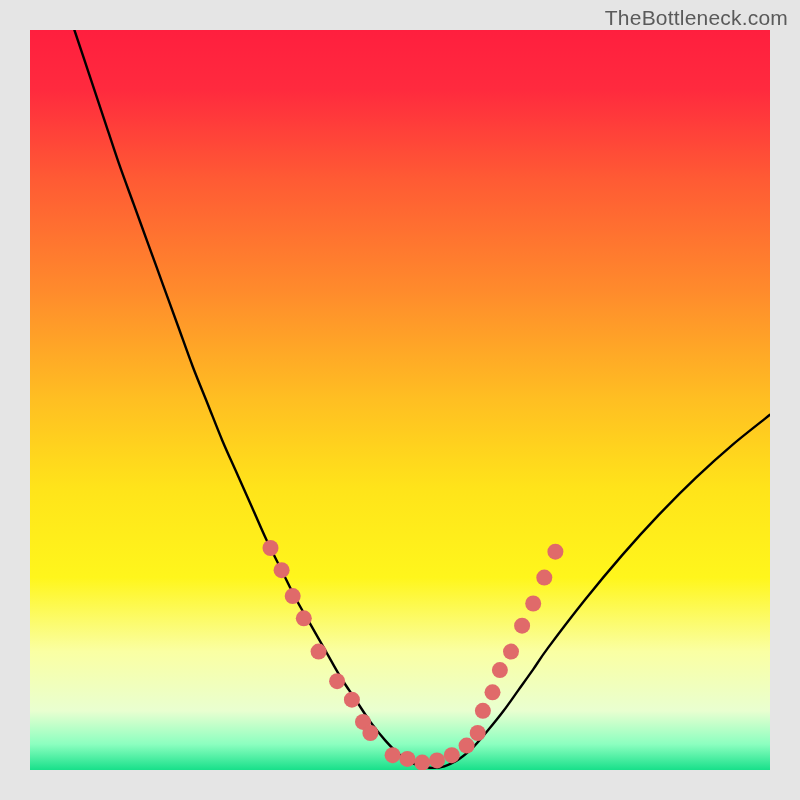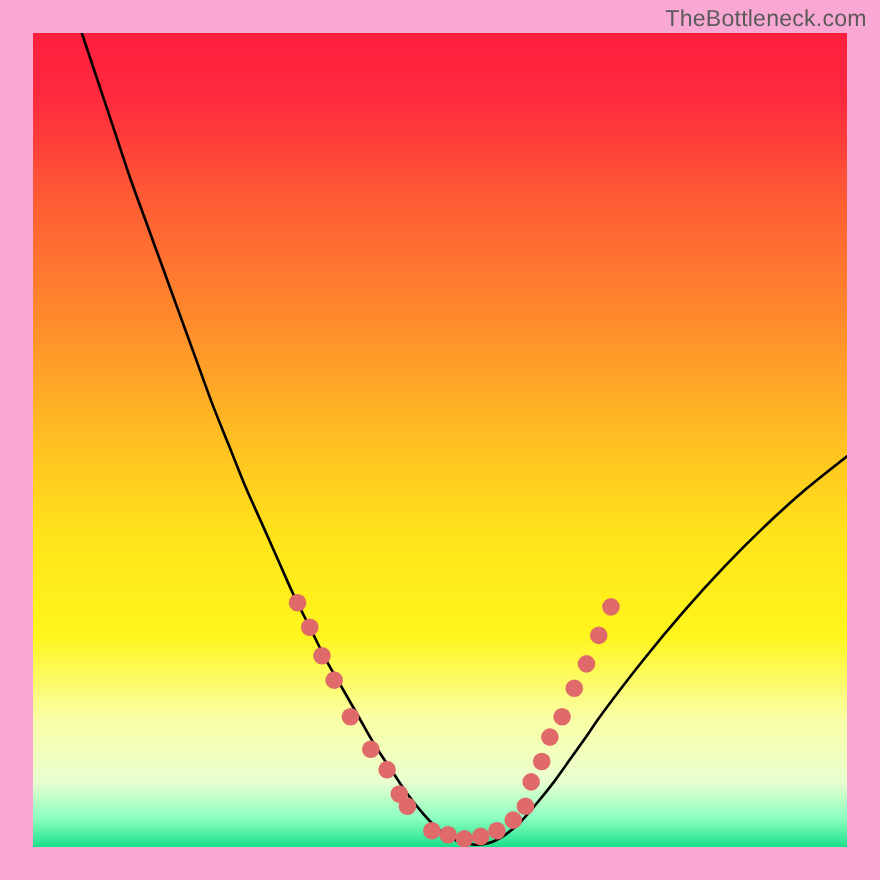--- a/index.html
+++ b/index.html
@@ -8,21 +8,21 @@
     width: 800px;
     height: 800px;
     overflow: hidden;
     background: #000;
     font-family: Arial, Helvetica, sans-serif;
   }
   .stage {
     position: relative;
     width: 800px;
     height: 800px;
-    background: #f9a8d4;
+    background: #e5e5e5;
   }
   .plot {
     position: absolute;
     left: 30px;
     top: 30px;
     width: 740px;
     height: 740px;
     overflow: hidden;
   }
   .gradient {

